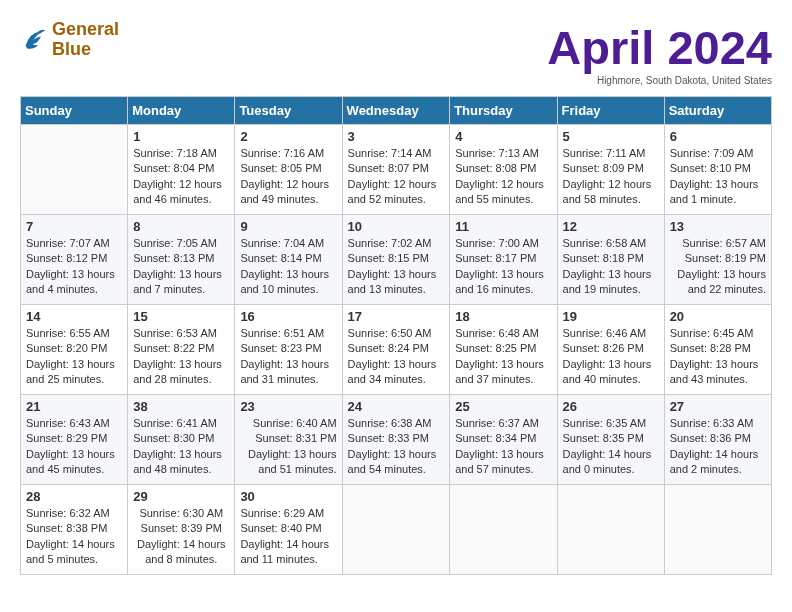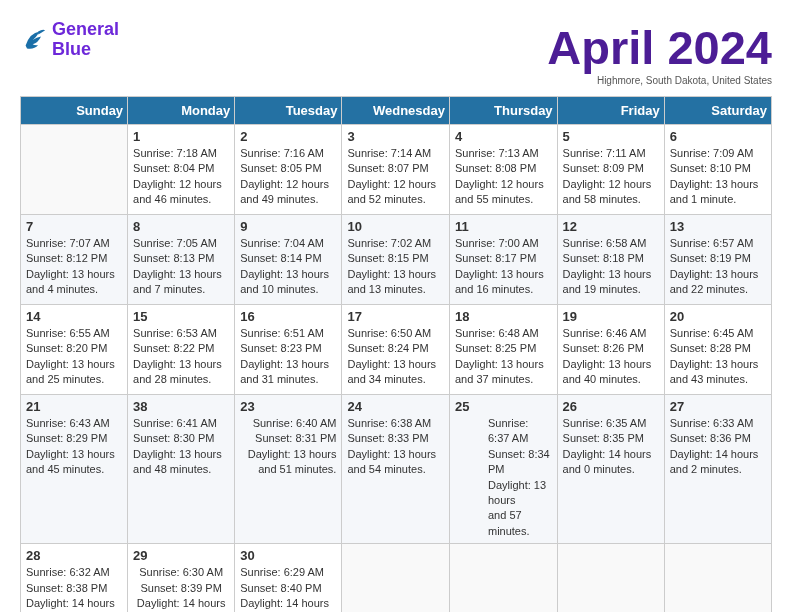--- a/index.html
+++ b/index.html
@@ -21,21 +21,21 @@
       align-items: center;
       gap: 4px;
     }
     .logo-text {
       font-size: 18px;
       font-weight: bold;
       color: #333;
       line-height: 1.1;
     }
     .logo-text span {
-      color: #6d28d9;
+      color: #a16207;
     }
     .logo-bird {
       width: 28px;
       height: 28px;
     }
     .title-block {
       text-align: right;
     }
     .month-title {
       font-size: 47px;
@@ -48,21 +48,21 @@
     }
     table {
       width: 100%;
       border-collapse: collapse;
       font-size: 11px;
     }
     thead th {
       background-color: #2471a3;
       color: #fff;
       padding: 6px 4px;
-      text-align: right;
+      text-align: left;
       font-size: 13px;
       font-weight: bold;
       border: 1px solid #ccc;
     }
     tbody td {
       vertical-align: top;
       border: 1px solid #ccc;
       padding: 4px 5px;
       min-height: 80px;
       height: 90px;
@@ -205,21 +205,21 @@
         </td>
         <td>
           <div class="day-number">12</div>
           <div class="day-info" style="white-space: pre-line;">Sunrise: 6:58 AM
 Sunset: 8:18 PM
 Daylight: 13 hours
 and 19 minutes.</div>
         </td>
         <td>
           <div class="day-number">13</div>
-          <div class="day-info" style="white-space: pre-line;">Sunrise: 6:57 AM
+          <div class="day-info" style="white-space: pre-line; text-align: right;">Sunrise: 6:57 AM
 Sunset: 8:19 PM
 Daylight: 13 hours
 and 22 minutes.</div>
         </td>
       </tr>
       <tr>
         <td>
           <div class="day-number">14</div>
           <div class="day-info" style="white-space: pre-line;">Sunrise: 6:55 AM
 Sunset: 8:20 PM
@@ -293,21 +293,21 @@
         </td>
         <td>
           <div class="day-number">24</div>
           <div class="day-info" style="white-space: pre-line;">Sunrise: 6:38 AM
 Sunset: 8:33 PM
 Daylight: 13 hours
 and 54 minutes.</div>
         </td>
         <td>
           <div class="day-number">25</div>
-          <div class="day-info" style="white-space: pre-line; margin-left: 33px;">Sunrise: 6:37 AM
+          <div class="day-info" style="white-space: pre-line;">Sunrise: 6:37 AM
 Sunset: 8:34 PM
 Daylight: 13 hours
 and 57 minutes.</div>
         </td>
         <td>
           <div class="day-number">26</div>
           <div class="day-info" style="white-space: pre-line;">Sunrise: 6:35 AM
 Sunset: 8:35 PM
 Daylight: 14 hours
 and 0 minutes.</div>

